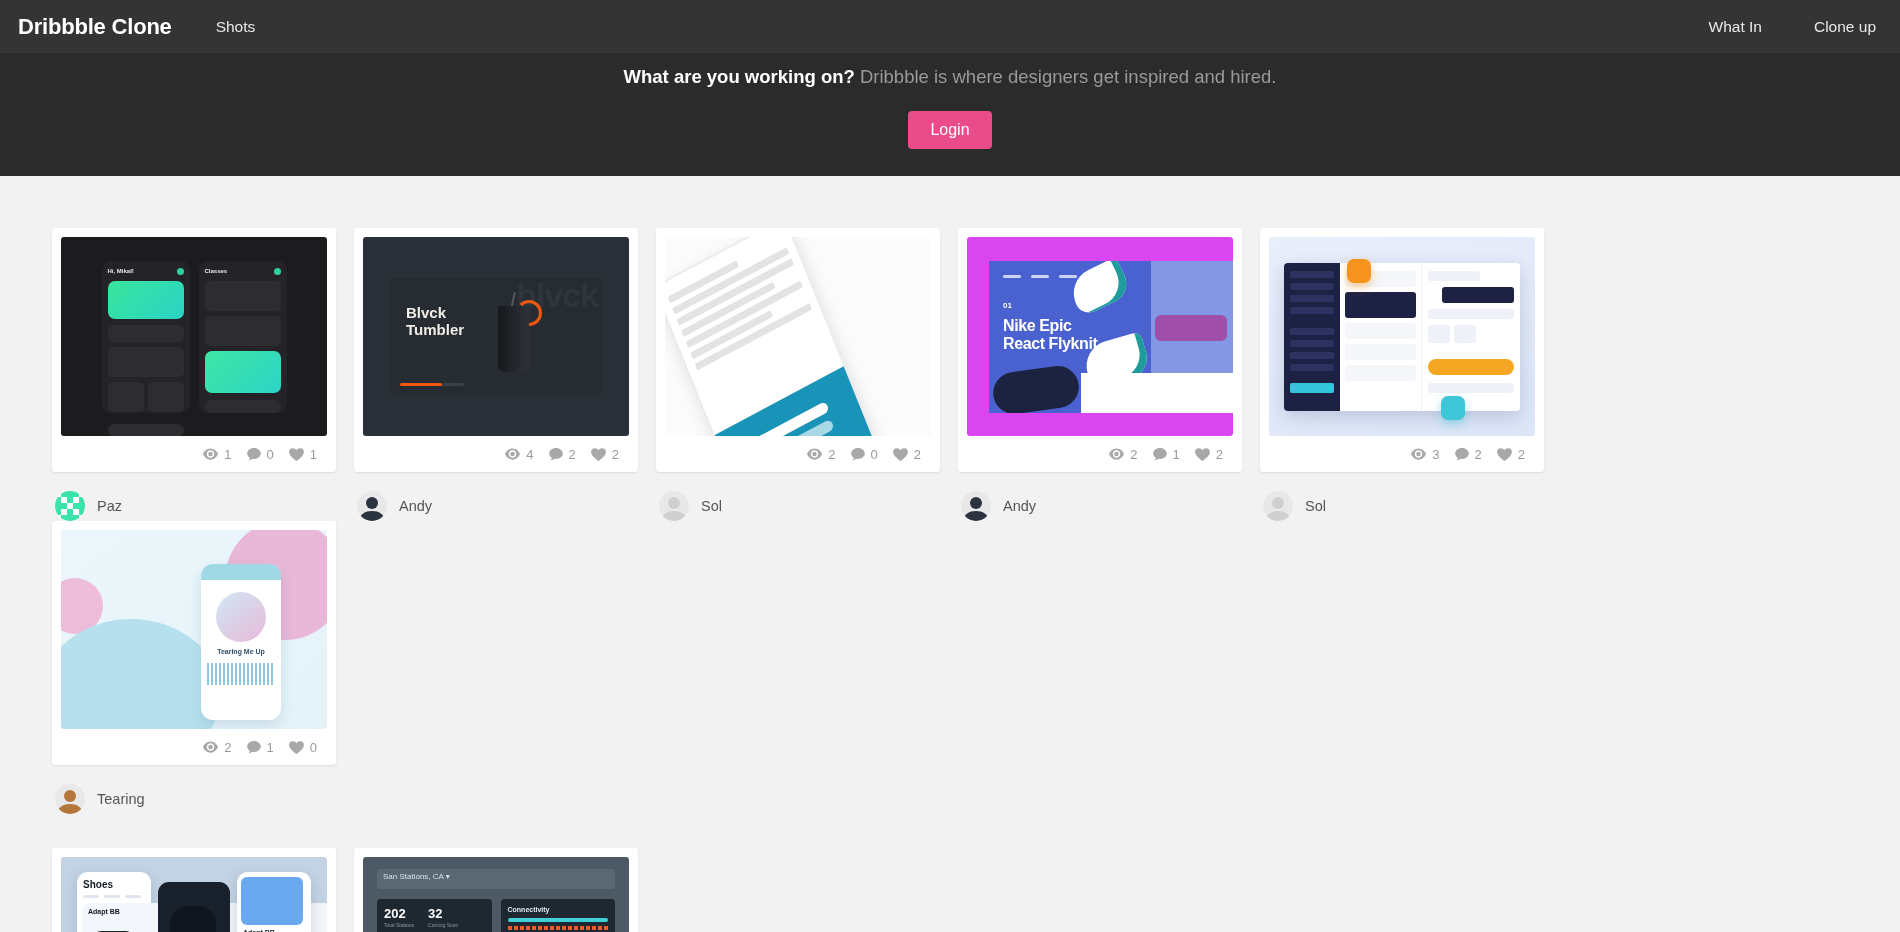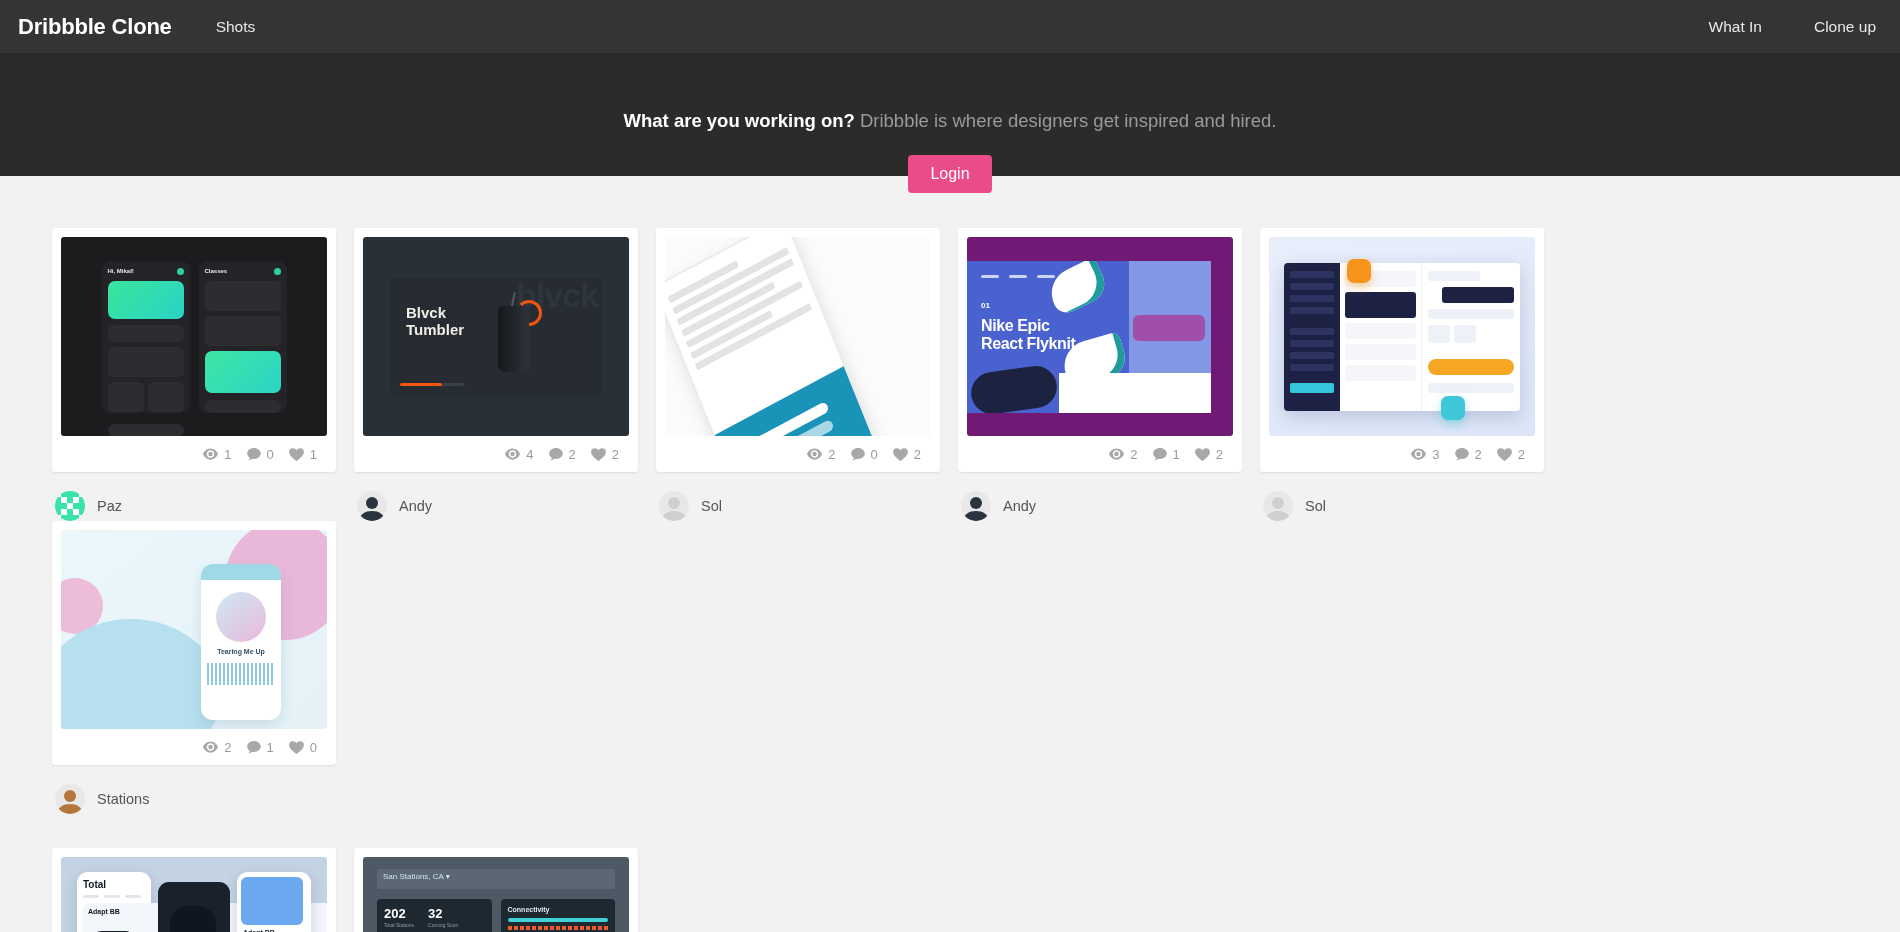--- a/index.html
+++ b/index.html
@@ -45,21 +45,20 @@
   .hero {
     background: #2b2b2b;
     height: 123px;
     padding-top: 7px;
     text-align: center;
   }
   .hero-line {
     font-size: 18.5px;
     line-height: 34px;
     white-space: nowrap;
-    margin-top: 44px;
   }
   .hero-strong { color: #fff; font-weight: bold; }
   .hero-sub { color: #9a9a9a; }
   .login-btn {
     margin: 17px auto 0;
     display: block;
     background: #ea4c89;
     color: #fff;
     border: none;
     border-radius: 4px;
@@ -152,21 +151,21 @@
 
   
   .s3 { background:#fbfbfb; overflow:hidden; }
   .s3 .phone { position:absolute; left:26px; top:6px; width:150px; height:250px; background:#fff; border-radius:18px; border:2px solid #ececec; transform:rotate(-28deg) skewX(-6deg); box-shadow:0 6px 16px rgba(0,0,0,0.11); padding:14px 8px; }
   .s3 .l { height:7px; background:#e3e3e3; border-radius:2px; margin-bottom:5px; }
   .s3 .teal { position:absolute; left:0; bottom:0; width:100%; height:88px; background:#1a93b8; }
   .s3 .p1 { position:absolute; left:16px; top:22px; width:100px;height:11px;background:#fff;border-radius:6px; }
   .s3 .p2 { position:absolute; left:22px; top:40px; width:92px;height:11px;background:#a8d8e6;border-radius:6px; }
 
   
-  .s4 { background:#701a75; display:flex; align-items:center; justify-content:flex-start; }
+  .s4 { background:#d946ef; display:flex; align-items:center; justify-content:flex-end; }
   .s4 .inner { width:244px;height:152px; position:relative; overflow:hidden; }
   .s4 .left { position:absolute; left:0;top:0;width:162px;height:100%;background:#4a62cf; }
   .s4 .right{ position:absolute; right:0;top:0;width:82px;height:100%;background:#8497e4; }
   .s4 .hdl { position:absolute; left:14px; top:14px; display:flex; gap:10px; }
   .s4 .hdl span{ display:block;width:18px;height:3px;background:#ccd4f4;border-radius:2px; }
   .s4 .ttl { position:absolute; left:14px; top:56px; color:#fff; font-size:16px; font-weight:bold; line-height:18px; letter-spacing:-0.4px; }
   .s4 .num { position:absolute; left:14px; top:40px; color:#fff; font-size:8px; font-weight:bold; }
   .s4 .shoe1{ position:absolute; left:82px; top:6px; width:56px;height:40px; background:#fff; border-radius:26px 8px 20px 14px; transform:rotate(-26deg); box-shadow:inset -10px -6px 0 -4px #1e9b9b; }
   .s4 .shoe2{ position:absolute; left:96px; top:78px; width:62px;height:42px; background:#fff; border-radius:26px 8px 20px 14px; transform:rotate(-16deg); box-shadow:inset -10px -6px 0 -4px #1e9b9b; }
   .s4 .leg { position:absolute; left:4px; top:108px; width:86px; height:42px; background:#1c2340; border-radius:22px; transform:rotate(-8deg); }
@@ -615,30 +614,30 @@
             <span>0</span>
           </span>
         </div>
       </div>
       <div class="author">
         <span class="avatar"><svg class="photo" viewBox="0 0 30 30">
             <rect width="30" height="30" fill="#e8e8e8"></rect>
             <circle cx="15" cy="12" r="6" fill="#b5763c"></circle>
             <path d="M2 30c1-7 6-10 13-10s12 3 13 10z" fill="#b5763c"></path>
           </svg></span>
-        <span class="author-name">Stations</span>
+        <span class="author-name">Tearing</span>
       </div>
     </div>
     <div class="row2-gap"></div>
     <div class="cell">
       <div class="card">
         <div class="thumb">
           <div class="art s7">
             <div class="p">
-              <div class="t">Total</div>
+              <div class="t">Shoes</div>
               <div class="tabs">
                 <i></i>
                 <i></i>
                 <i></i>
               </div>
               <div class="card">
                 <div class="t" style="font-size:7px">Adapt BB</div>
                 <div class="shoe"></div>
               </div>
             </div>

